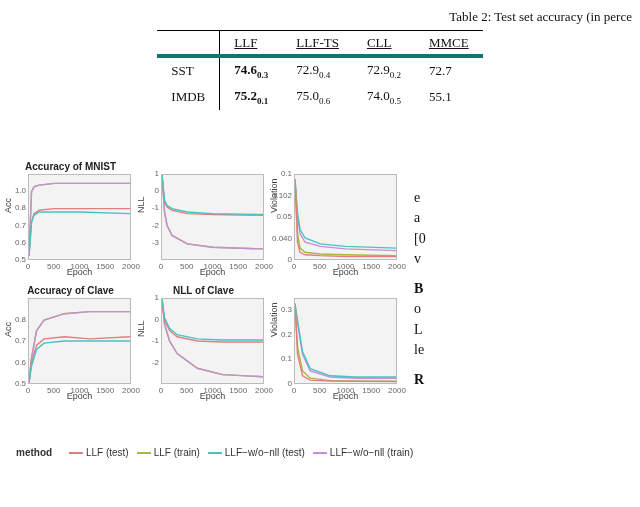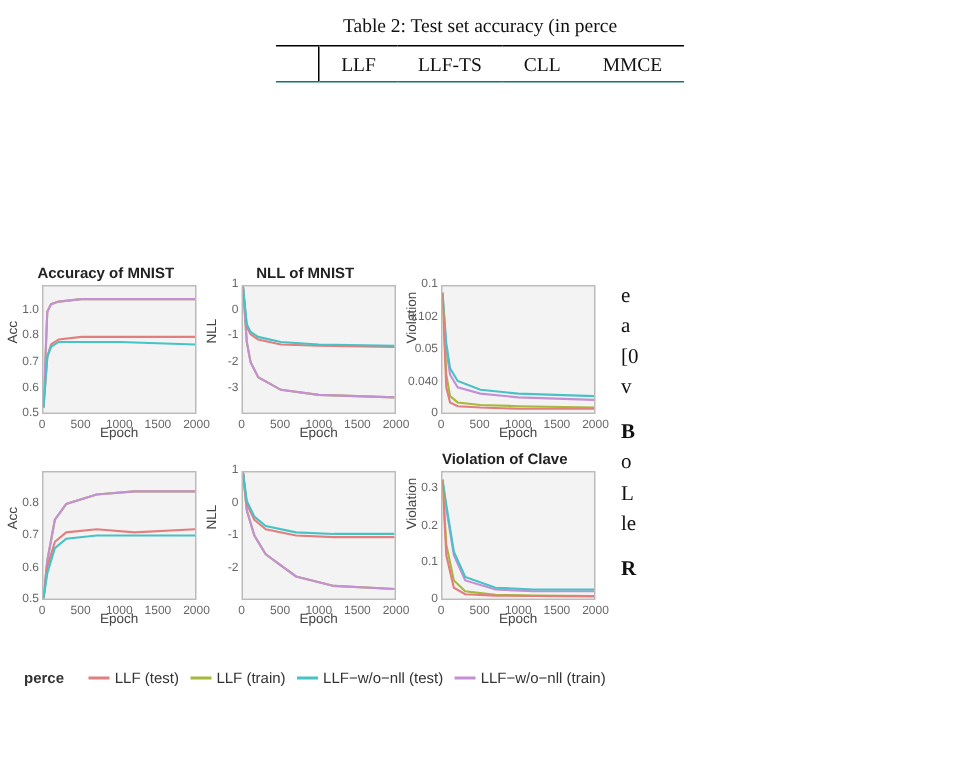--- a/index.html
+++ b/index.html
@@ -1,26 +1,26 @@
 <!DOCTYPE html>
 <html><head>
 <meta charset="utf-8">
 <style>
   html,body{margin:0;padding:0;background:#fff;color:#111;font-family:Georgia,'Times New Roman',serif;font-size:13px;line-height:1.35;}
   .page{width:640px;height:507px;position:relative;overflow:hidden;}
   .tbl-wrap{padding:6px 8px 2px 8px;}
-  .caption{text-align:center;font-size:13px;margin:2px 0 4px 0;}
+  .caption{text-align:right;font-size:13px;margin:2px 0 4px 0;}
   table{border-collapse:collapse;margin:0 auto;}
   td,th{padding:3px 14px;font-size:13px;text-align:left;font-weight:normal;}
   tr.hr td,tr.hr th{border-top:1px solid #000;}
-  tr.hr-b td,tr.hr-b th{border-bottom:1px solid #0f766e;}
+  tr.hr-b td,tr.hr-b th{border-bottom:4px solid #0f766e;text-decoration:underline;}
   .vline{border-left:1px solid #000;}
   .sub{font-size:9px;vertical-align:sub;}
   .bold{font-weight:bold;}
-  .fig-area{position:absolute;left:4px;top:176px;width:400px;height:300px;}
+  .fig-area{position:absolute;left:4px;top:160px;width:400px;height:300px;}
   .chart{position:absolute;}
   .chart-title{position:absolute;top:0;width:100%;text-align:center;font-size:10px;font-family:Helvetica,Arial,sans-serif;font-weight:bold;color:#222;}
   .plot{position:absolute;left:24px;top:14px;right:6px;bottom:18px;border:1px solid #bbb;background:linear-gradient(#f3f3f3,#f3f3f3);}
   .ylab{position:absolute;left:-2px;top:50%;transform:translateY(-50%) rotate(-90deg);transform-origin:left top;font-size:9px;font-family:Helvetica,Arial,sans-serif;color:#444;}
   .xlab{position:absolute;left:24px;right:6px;bottom:0;text-align:center;font-size:9px;font-family:Helvetica,Arial,sans-serif;color:#444;}
   .ticks-y{position:absolute;left:6px;top:14px;bottom:18px;width:16px;font-size:8px;color:#666;font-family:Helvetica,Arial,sans-serif;}
   .ticks-y span{position:absolute;right:0;transform:translateY(-50%);}
   .ticks-x{position:absolute;left:24px;right:6px;bottom:6px;height:10px;font-size:8px;color:#666;font-family:Helvetica,Arial,sans-serif;}
   .ticks-x span{position:absolute;transform:translateX(-50%);}
   svg.lines{position:absolute;left:0;top:0;width:100%;height:100%;}
@@ -40,20 +40,34 @@
     <tbody>
           <tr class="hr hr-b">
       <th></th>
       <th class="vline">LLF</th>
       <th>LLF-TS</th>
       <th>CLL</th>
       <th>MMCE</th>
     </tr>
     </tbody>
         <tbody id="tbody">
+          <tr>
+            <td>SST</td>
+            <td class="vline"><span class="bold">74.6</span><span class="sub bold">0.3</span></td>
+            <td><span>72.9</span><span class="sub">0.4</span></td>
+            <td><span>72.9</span><span class="sub">0.2</span></td>
+            <td><span>72.7</span></td>
+          </tr>
+          <tr>
+            <td>IMDB</td>
+            <td class="vline"><span class="bold">75.2</span><span class="sub bold">0.1</span></td>
+            <td><span>75.0</span><span class="sub">0.6</span></td>
+            <td><span>74.0</span><span class="sub">0.5</span></td>
+            <td><span>55.1</span></td>
+          </tr>
         </tbody>
   </table>
 </div>
 
 <div class="fig-area" id="figgrid">
       <div class="chart" style="left: 0px; top: 0px; width: 133px; height: 118px;">
         <div class="chart-title">Accuracy of MNIST</div>
         <div class="ylab">Acc</div>
         <div class="xlab">Epoch</div>
         <div class="ticks-y">
@@ -73,21 +87,20 @@
         <div class="plot">
           <svg class="lines" viewBox="0 0 100 100" preserveAspectRatio="none">
             <path d="M0.00 96.00 L2.50 20.00 L5.00 14.00 L10.00 12.00 L25.00 10.00 L50.00 10.00 L100.00 10.00 " fill="none" stroke="#a7b83b" stroke-width="1.4" vector-effect="non-scaling-stroke"></path>
             <path d="M0.00 96.00 L2.50 20.00 L5.00 14.00 L10.00 12.00 L25.00 10.00 L50.00 10.00 L100.00 10.00 " fill="none" stroke="#c58fd6" stroke-width="1.4" vector-effect="non-scaling-stroke"></path>
             <path d="M0.00 96.00 L2.50 56.00 L5.00 46.00 L10.00 42.00 L25.00 40.00 L50.00 40.00 L100.00 40.00 " fill="none" stroke="#e27e7e" stroke-width="1.4" vector-effect="non-scaling-stroke"></path>
             <path d="M0.00 96.00 L2.50 56.00 L5.00 48.00 L10.00 44.00 L25.00 44.00 L50.00 44.00 L100.00 46.00 " fill="none" stroke="#47c2c6" stroke-width="1.4" vector-effect="non-scaling-stroke"></path>
           </svg>
         </div>
       </div>
       <div class="chart" style="left: 133px; top: 0px; width: 133px; height: 118px;">
-        <div class="chart-title">NLL of MNIST</div>
         <div class="ylab">NLL</div>
         <div class="xlab">Epoch</div>
         <div class="ticks-y">
           <span style="top: 80%;">-3</span>
           <span style="top: 60%;">-2</span>
           <span style="top: 40%;">-1</span>
           <span style="top: 20%;">0</span>
           <span style="top: 0%;">1</span>
         </div>
         <div class="ticks-x">
@@ -126,20 +139,21 @@
         <div class="plot">
           <svg class="lines" viewBox="0 0 100 100" preserveAspectRatio="none">
             <path d="M0.00 5.00 L2.50 50.00 L5.00 70.00 L10.00 80.00 L25.00 85.00 L50.00 88.00 L100.00 90.00 " fill="none" stroke="#c58fd6" stroke-width="1.4" vector-effect="non-scaling-stroke"></path>
             <path d="M0.00 5.00 L2.50 45.00 L5.00 65.00 L10.00 75.00 L25.00 82.00 L50.00 85.00 L100.00 87.00 " fill="none" stroke="#47c2c6" stroke-width="1.4" vector-effect="non-scaling-stroke"></path>
             <path d="M0.00 5.00 L2.50 70.00 L5.00 87.00 L10.00 92.00 L25.00 94.00 L50.00 95.00 L100.00 96.00 " fill="none" stroke="#a7b83b" stroke-width="1.4" vector-effect="non-scaling-stroke"></path>
             <path d="M0.00 5.00 L2.50 80.00 L5.00 92.00 L10.00 95.00 L25.00 96.00 L50.00 97.00 L100.00 97.00 " fill="none" stroke="#e27e7e" stroke-width="1.4" vector-effect="non-scaling-stroke"></path>
           </svg>
         </div>
       </div>
       <div class="chart" style="left: 0px; top: 124px; width: 133px; height: 118px;">
+        <div class="chart-title">Accuracy of Clave</div>
         <div class="ylab">Acc</div>
         <div class="xlab">Epoch</div>
         <div class="ticks-y">
           <span style="top: 100%;">0.5</span>
           <span style="top: 75%;">0.6</span>
           <span style="top: 50%;">0.7</span>
           <span style="top: 25%;">0.8</span>
         </div>
         <div class="ticks-x">
           <span style="left: 0%;">0</span>
@@ -151,20 +165,21 @@
         <div class="plot">
           <svg class="lines" viewBox="0 0 100 100" preserveAspectRatio="none">
             <path d="M0.00 100.00 L2.50 70.00 L7.50 37.50 L15.00 25.00 L35.00 17.50 L60.00 15.00 L100.00 15.00 " fill="none" stroke="#a7b83b" stroke-width="1.4" vector-effect="non-scaling-stroke"></path>
             <path d="M0.00 100.00 L2.50 70.00 L7.50 37.50 L15.00 25.00 L35.00 17.50 L60.00 15.00 L100.00 15.00 " fill="none" stroke="#c58fd6" stroke-width="1.4" vector-effect="non-scaling-stroke"></path>
             <path d="M0.00 100.00 L2.50 75.00 L7.50 55.00 L15.00 47.50 L35.00 45.00 L60.00 47.50 L100.00 45.00 " fill="none" stroke="#e27e7e" stroke-width="1.4" vector-effect="non-scaling-stroke"></path>
             <path d="M0.00 100.00 L2.50 80.00 L7.50 60.00 L15.00 52.50 L35.00 50.00 L60.00 50.00 L100.00 50.00 " fill="none" stroke="#47c2c6" stroke-width="1.4" vector-effect="non-scaling-stroke"></path>
           </svg>
         </div>
       </div>
       <div class="chart" style="left: 133px; top: 124px; width: 133px; height: 118px;">
+        <div class="chart-title">NLL of Clave</div>
         <div class="ylab">NLL</div>
         <div class="xlab">Epoch</div>
         <div class="ticks-y">
           <span style="top: 75%;">-2</span>
           <span style="top: 50%;">-1</span>
           <span style="top: 25%;">0</span>
           <span style="top: 0%;">1</span>
         </div>
         <div class="ticks-x">
           <span style="left: 0%;">0</span>
@@ -176,21 +191,20 @@
         <div class="plot">
           <svg class="lines" viewBox="0 0 100 100" preserveAspectRatio="none">
             <path d="M0.00 0.00 L2.50 30.00 L7.50 50.00 L15.00 65.00 L35.00 82.50 L60.00 90.00 L100.00 92.50 " fill="none" stroke="#a7b83b" stroke-width="1.4" vector-effect="non-scaling-stroke"></path>
             <path d="M0.00 0.00 L2.50 30.00 L7.50 50.00 L15.00 65.00 L35.00 82.50 L60.00 90.00 L100.00 92.50 " fill="none" stroke="#c58fd6" stroke-width="1.4" vector-effect="non-scaling-stroke"></path>
             <path d="M0.00 0.00 L2.50 25.00 L7.50 37.50 L15.00 45.00 L35.00 50.00 L60.00 51.25 L100.00 51.25 " fill="none" stroke="#e27e7e" stroke-width="1.4" vector-effect="non-scaling-stroke"></path>
             <path d="M0.00 0.00 L2.50 22.50 L7.50 35.00 L15.00 42.50 L35.00 47.50 L60.00 48.75 L100.00 48.75 " fill="none" stroke="#47c2c6" stroke-width="1.4" vector-effect="non-scaling-stroke"></path>
           </svg>
         </div>
       </div>
       <div class="chart" style="left: 266px; top: 124px; width: 133px; height: 118px;">
-        <div class="chart-title">Violation of Clave</div>
         <div class="ylab">Violation</div>
         <div class="xlab">Epoch</div>
         <div class="ticks-y">
           <span style="top: 100%;">0</span>
           <span style="top: 71.4286%;">0.1</span>
           <span style="top: 42.8571%;">0.2</span>
           <span style="top: 14.2857%;">0.3</span>
         </div>
         <div class="ticks-x">
           <span style="left: 0%;">0</span>
@@ -204,21 +218,21 @@
             <path d="M0.00 5.71 L2.50 28.57 L7.50 65.71 L15.00 85.71 L35.00 92.86 L60.00 94.29 L100.00 94.29 " fill="none" stroke="#c58fd6" stroke-width="1.4" vector-effect="non-scaling-stroke"></path>
             <path d="M0.00 5.71 L2.50 25.71 L7.50 62.86 L15.00 82.86 L35.00 91.43 L60.00 92.86 L100.00 92.86 " fill="none" stroke="#47c2c6" stroke-width="1.4" vector-effect="non-scaling-stroke"></path>
             <path d="M0.00 5.71 L2.50 57.14 L7.50 85.71 L15.00 94.29 L35.00 97.14 L60.00 97.71 L100.00 98.00 " fill="none" stroke="#a7b83b" stroke-width="1.4" vector-effect="non-scaling-stroke"></path>
             <path d="M0.00 5.71 L2.50 65.71 L7.50 91.43 L15.00 96.57 L35.00 97.71 L60.00 98.00 L100.00 98.29 " fill="none" stroke="#e27e7e" stroke-width="1.4" vector-effect="non-scaling-stroke"></path>
           </svg>
         </div>
       </div>
     </div>
 
 <div class="legend" style="top:446px;left:16px;bottom:auto;">
-  <b>perce</b>
+  <b>method</b>
   <span id="legitems"><span class="lswatch" style="background: rgb(226, 126, 126);"></span><span>LLF (test)</span><span class="lswatch" style="background: rgb(167, 184, 59);"></span><span>LLF (train)</span><span class="lswatch" style="background: rgb(71, 194, 198);"></span><span>LLF−w/o−nll (test)</span><span class="lswatch" style="background: rgb(197, 143, 214);"></span><span>LLF−w/o−nll (train)</span></span>
 </div>
 
 <div class="right-text">
   <p>
     <span>e</span><br>
     <span>a</span><br>
     <span>[0</span><br>
     <span>v</span>
   </p>

